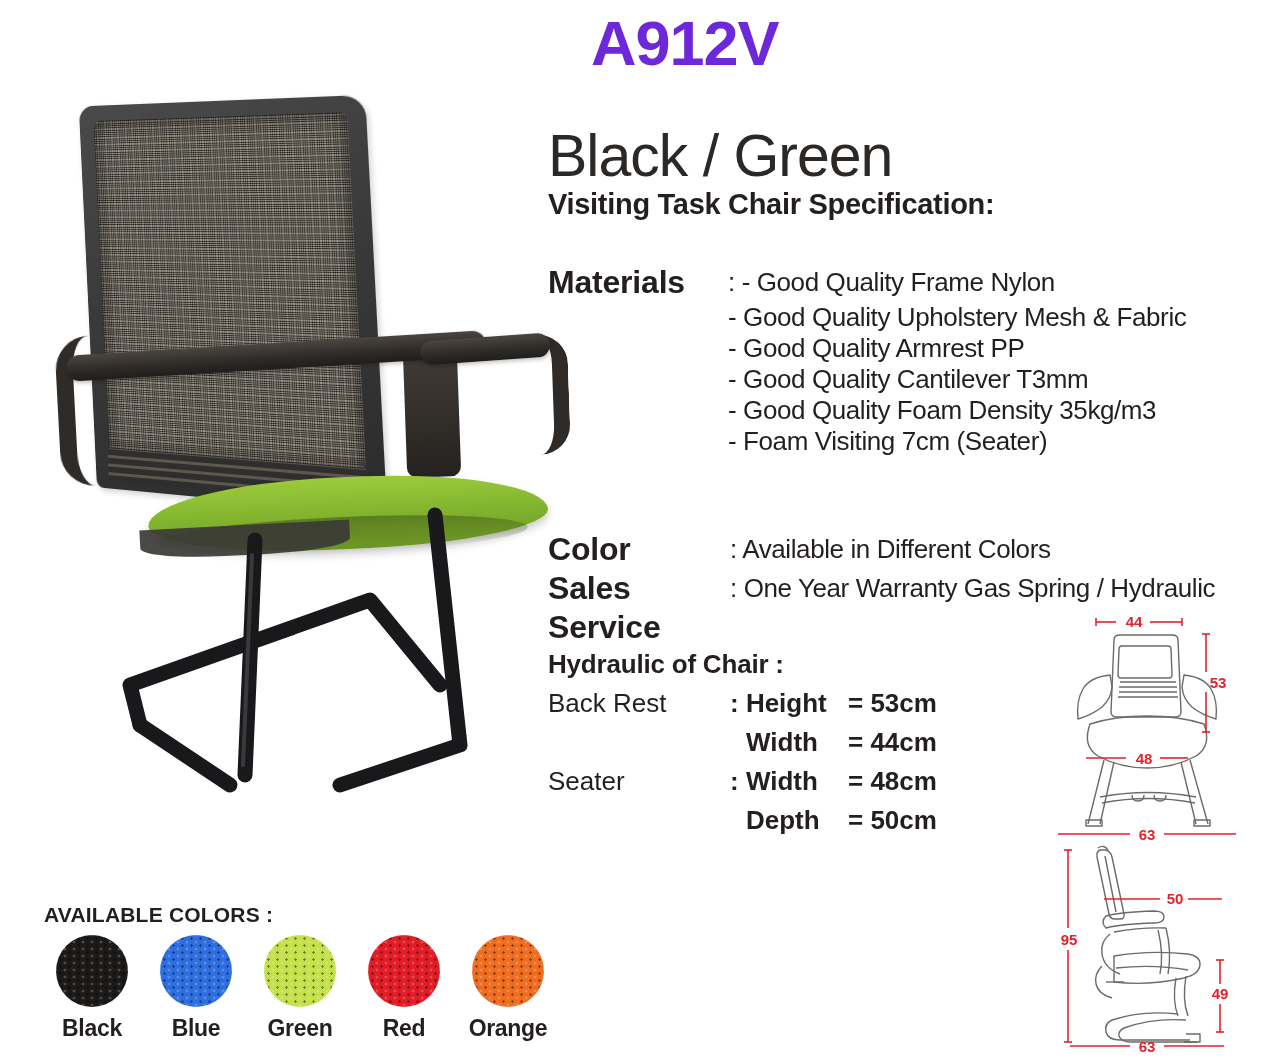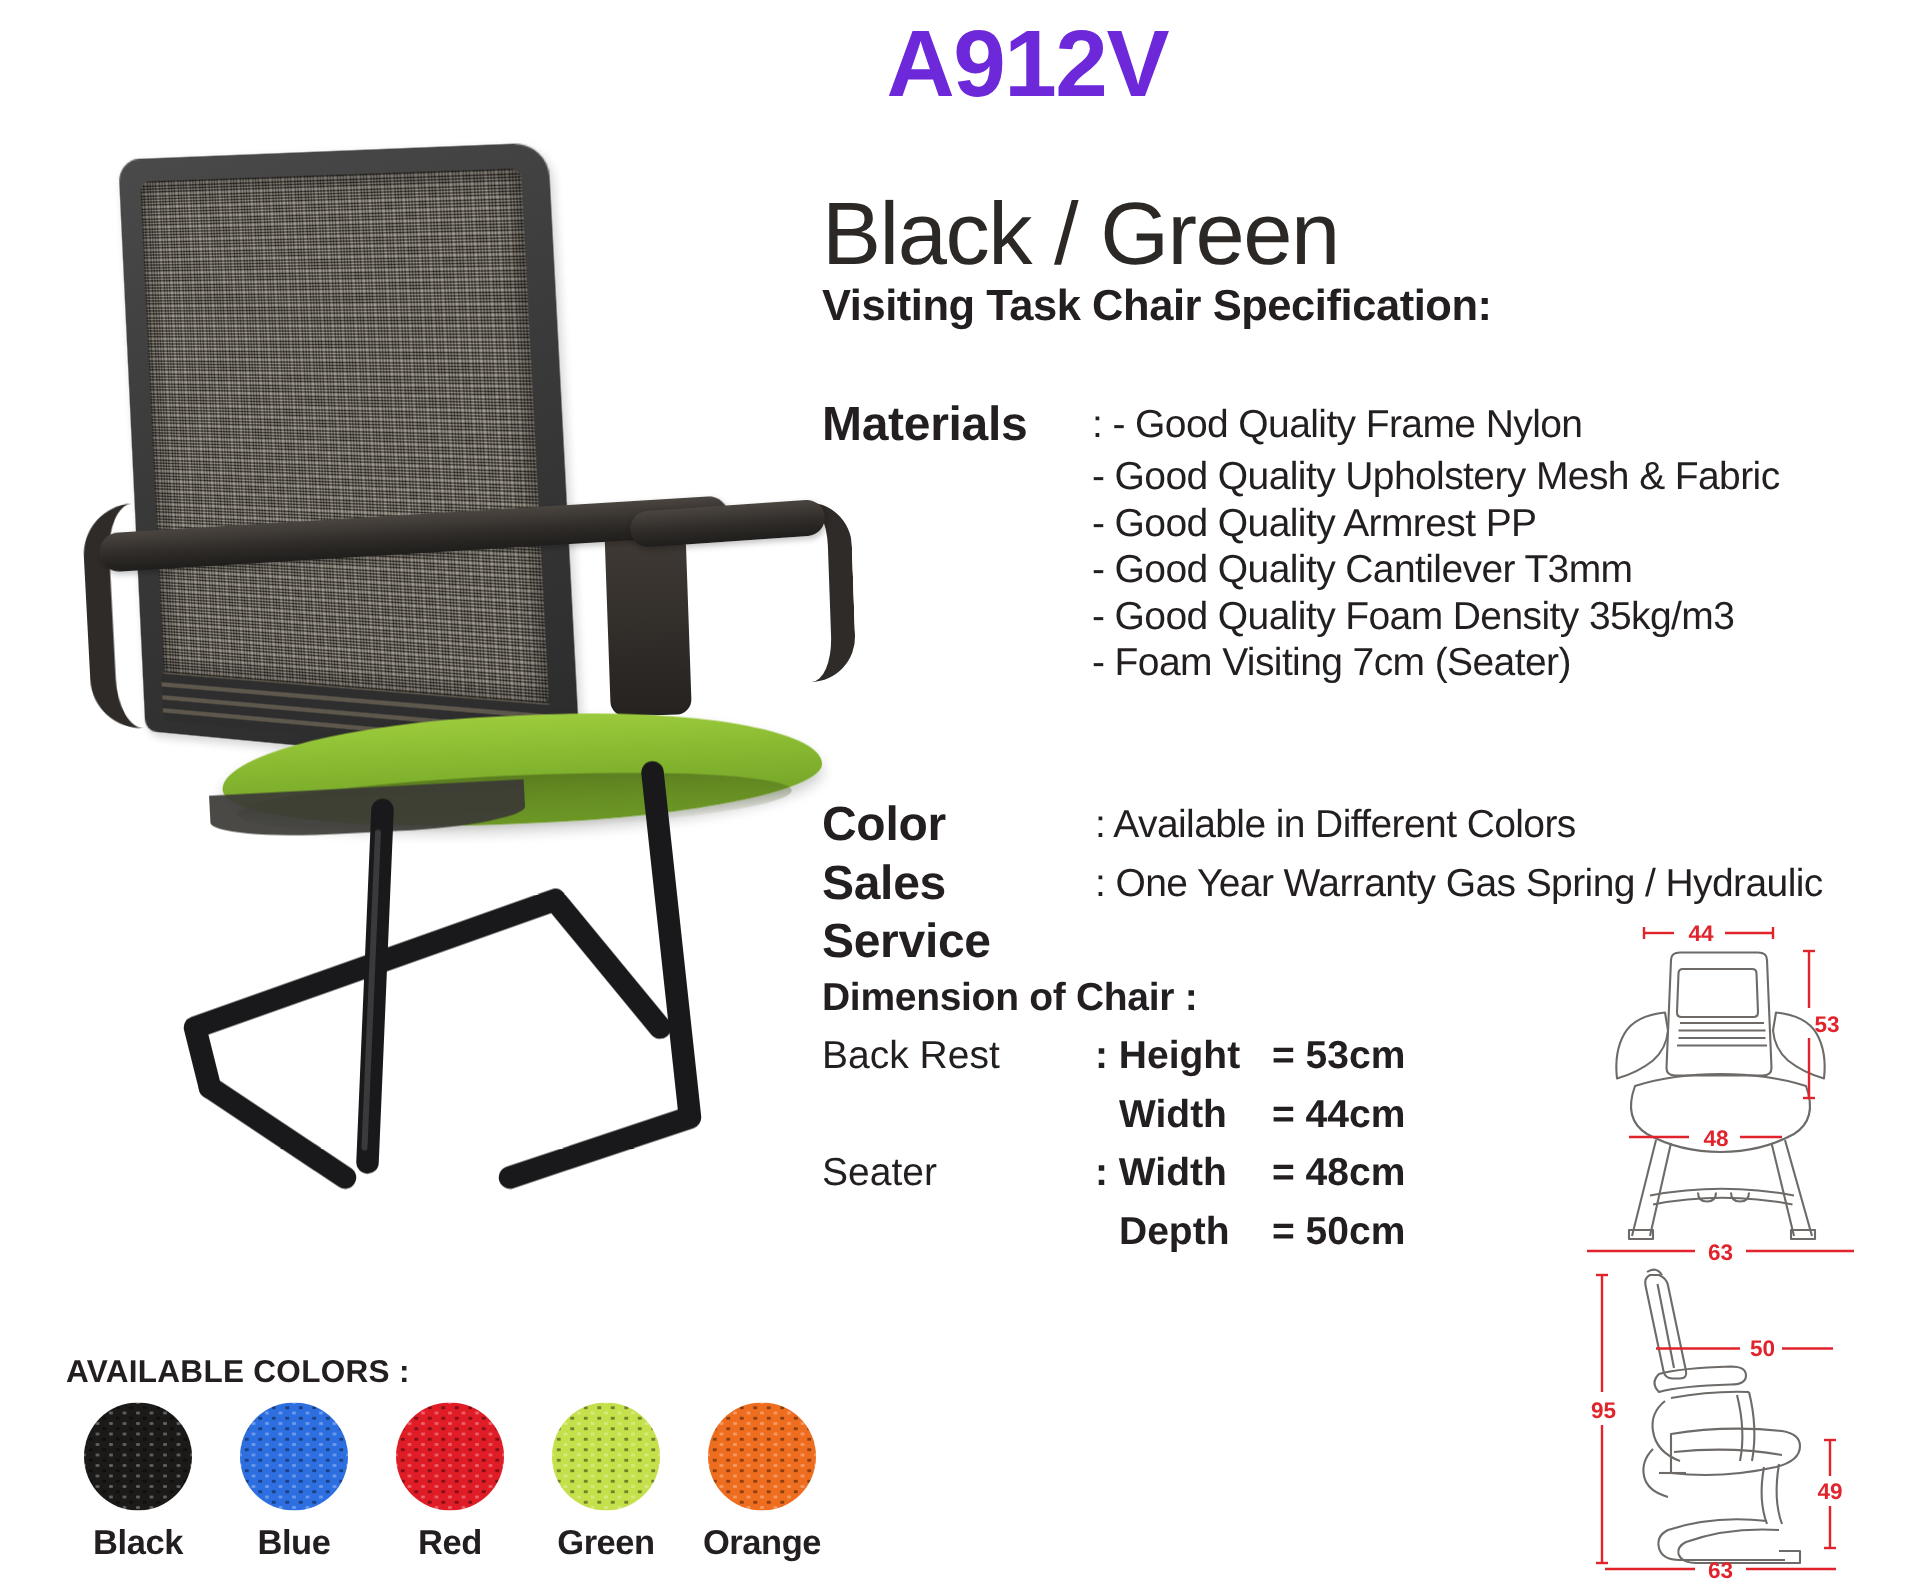--- a/index.html
+++ b/index.html
@@ -207,21 +207,21 @@
       <div class="lbl">Color</div>
       <div class="val">: Available in Different Colors</div>
     </div>
     <div class="row">
       <div class="lbl">Sales Service</div>
       <div class="val">: One Year Warranty Gas Spring / Hydraulic</div>
     </div>
   </div>
 
   <div class="dim-block">
-    <div class="dim-head">Dimension of Chair :</div>
+    <div class="dim-head">Hydraulic of Chair :</div>
 
     <div class="dim-row">
       <div class="dim-lbl">Back Rest</div>
       <div class="dim-key">: Height</div>
       <div class="dim-val">= 53cm</div>
     </div>
     <div class="dim-row">
       <div class="dim-lbl"></div>
       <div class="dim-key sub">Width</div>
       <div class="dim-val">= 44cm</div>
@@ -242,26 +242,26 @@
   <div class="swatches">
     <div class="sw-cell">
       <div class="dot" style="background-color: rgb(28, 26, 25); background-image: radial-gradient(rgba(0, 0, 0, 0.42) 1.4px, transparent 1.6px), radial-gradient(rgba(255, 255, 255, 0.3) 1.2px, transparent 1.5px); background-size: 9px 7px, 9px 7px; background-position: 0px 0px, 4.5px 3.5px;"></div>
       <div class="sw-label">Black</div>
     </div>
     <div class="sw-cell">
       <div class="dot" style="background-color: rgb(45, 111, 224); background-image: radial-gradient(rgba(0, 0, 0, 0.42) 1.4px, transparent 1.6px), radial-gradient(rgba(255, 255, 255, 0.3) 1.2px, transparent 1.5px); background-size: 9px 7px, 9px 7px; background-position: 0px 0px, 4.5px 3.5px;"></div>
       <div class="sw-label">Blue</div>
     </div>
     <div class="sw-cell">
+      <div class="dot" style="background-color: rgb(196, 224, 74); background-image: radial-gradient(rgba(0, 0, 0, 0.42) 1.4px, transparent 1.6px), radial-gradient(rgba(255, 255, 255, 0.3) 1.2px, transparent 1.5px); background-size: 9px 7px, 9px 7px; background-position: 0px 0px, 4.5px 3.5px;"></div>
+      <div class="sw-label">Green</div>
+    </div>
+    <div class="sw-cell">
       <div class="dot" style="background-color: rgb(224, 28, 38); background-image: radial-gradient(rgba(0, 0, 0, 0.42) 1.4px, transparent 1.6px), radial-gradient(rgba(255, 255, 255, 0.3) 1.2px, transparent 1.5px); background-size: 9px 7px, 9px 7px; background-position: 0px 0px, 4.5px 3.5px;"></div>
       <div class="sw-label">Red</div>
-    </div>
-    <div class="sw-cell">
-      <div class="dot" style="background-color: rgb(196, 224, 74); background-image: radial-gradient(rgba(0, 0, 0, 0.42) 1.4px, transparent 1.6px), radial-gradient(rgba(255, 255, 255, 0.3) 1.2px, transparent 1.5px); background-size: 9px 7px, 9px 7px; background-position: 0px 0px, 4.5px 3.5px;"></div>
-      <div class="sw-label">Green</div>
     </div>
     <div class="sw-cell">
       <div class="dot" style="background-color: rgb(239, 109, 31); background-image: radial-gradient(rgba(0, 0, 0, 0.42) 1.4px, transparent 1.6px), radial-gradient(rgba(255, 255, 255, 0.3) 1.2px, transparent 1.5px); background-size: 9px 7px, 9px 7px; background-position: 0px 0px, 4.5px 3.5px;"></div>
       <div class="sw-label">Orange</div>
     </div>
   </div>
 
   <div class="draw d-front">
     <svg width="230" height="230" viewBox="0 0 230 230">
       <g fill="none" stroke="#6d6a68" stroke-width="1.4" stroke-linejoin="round">

